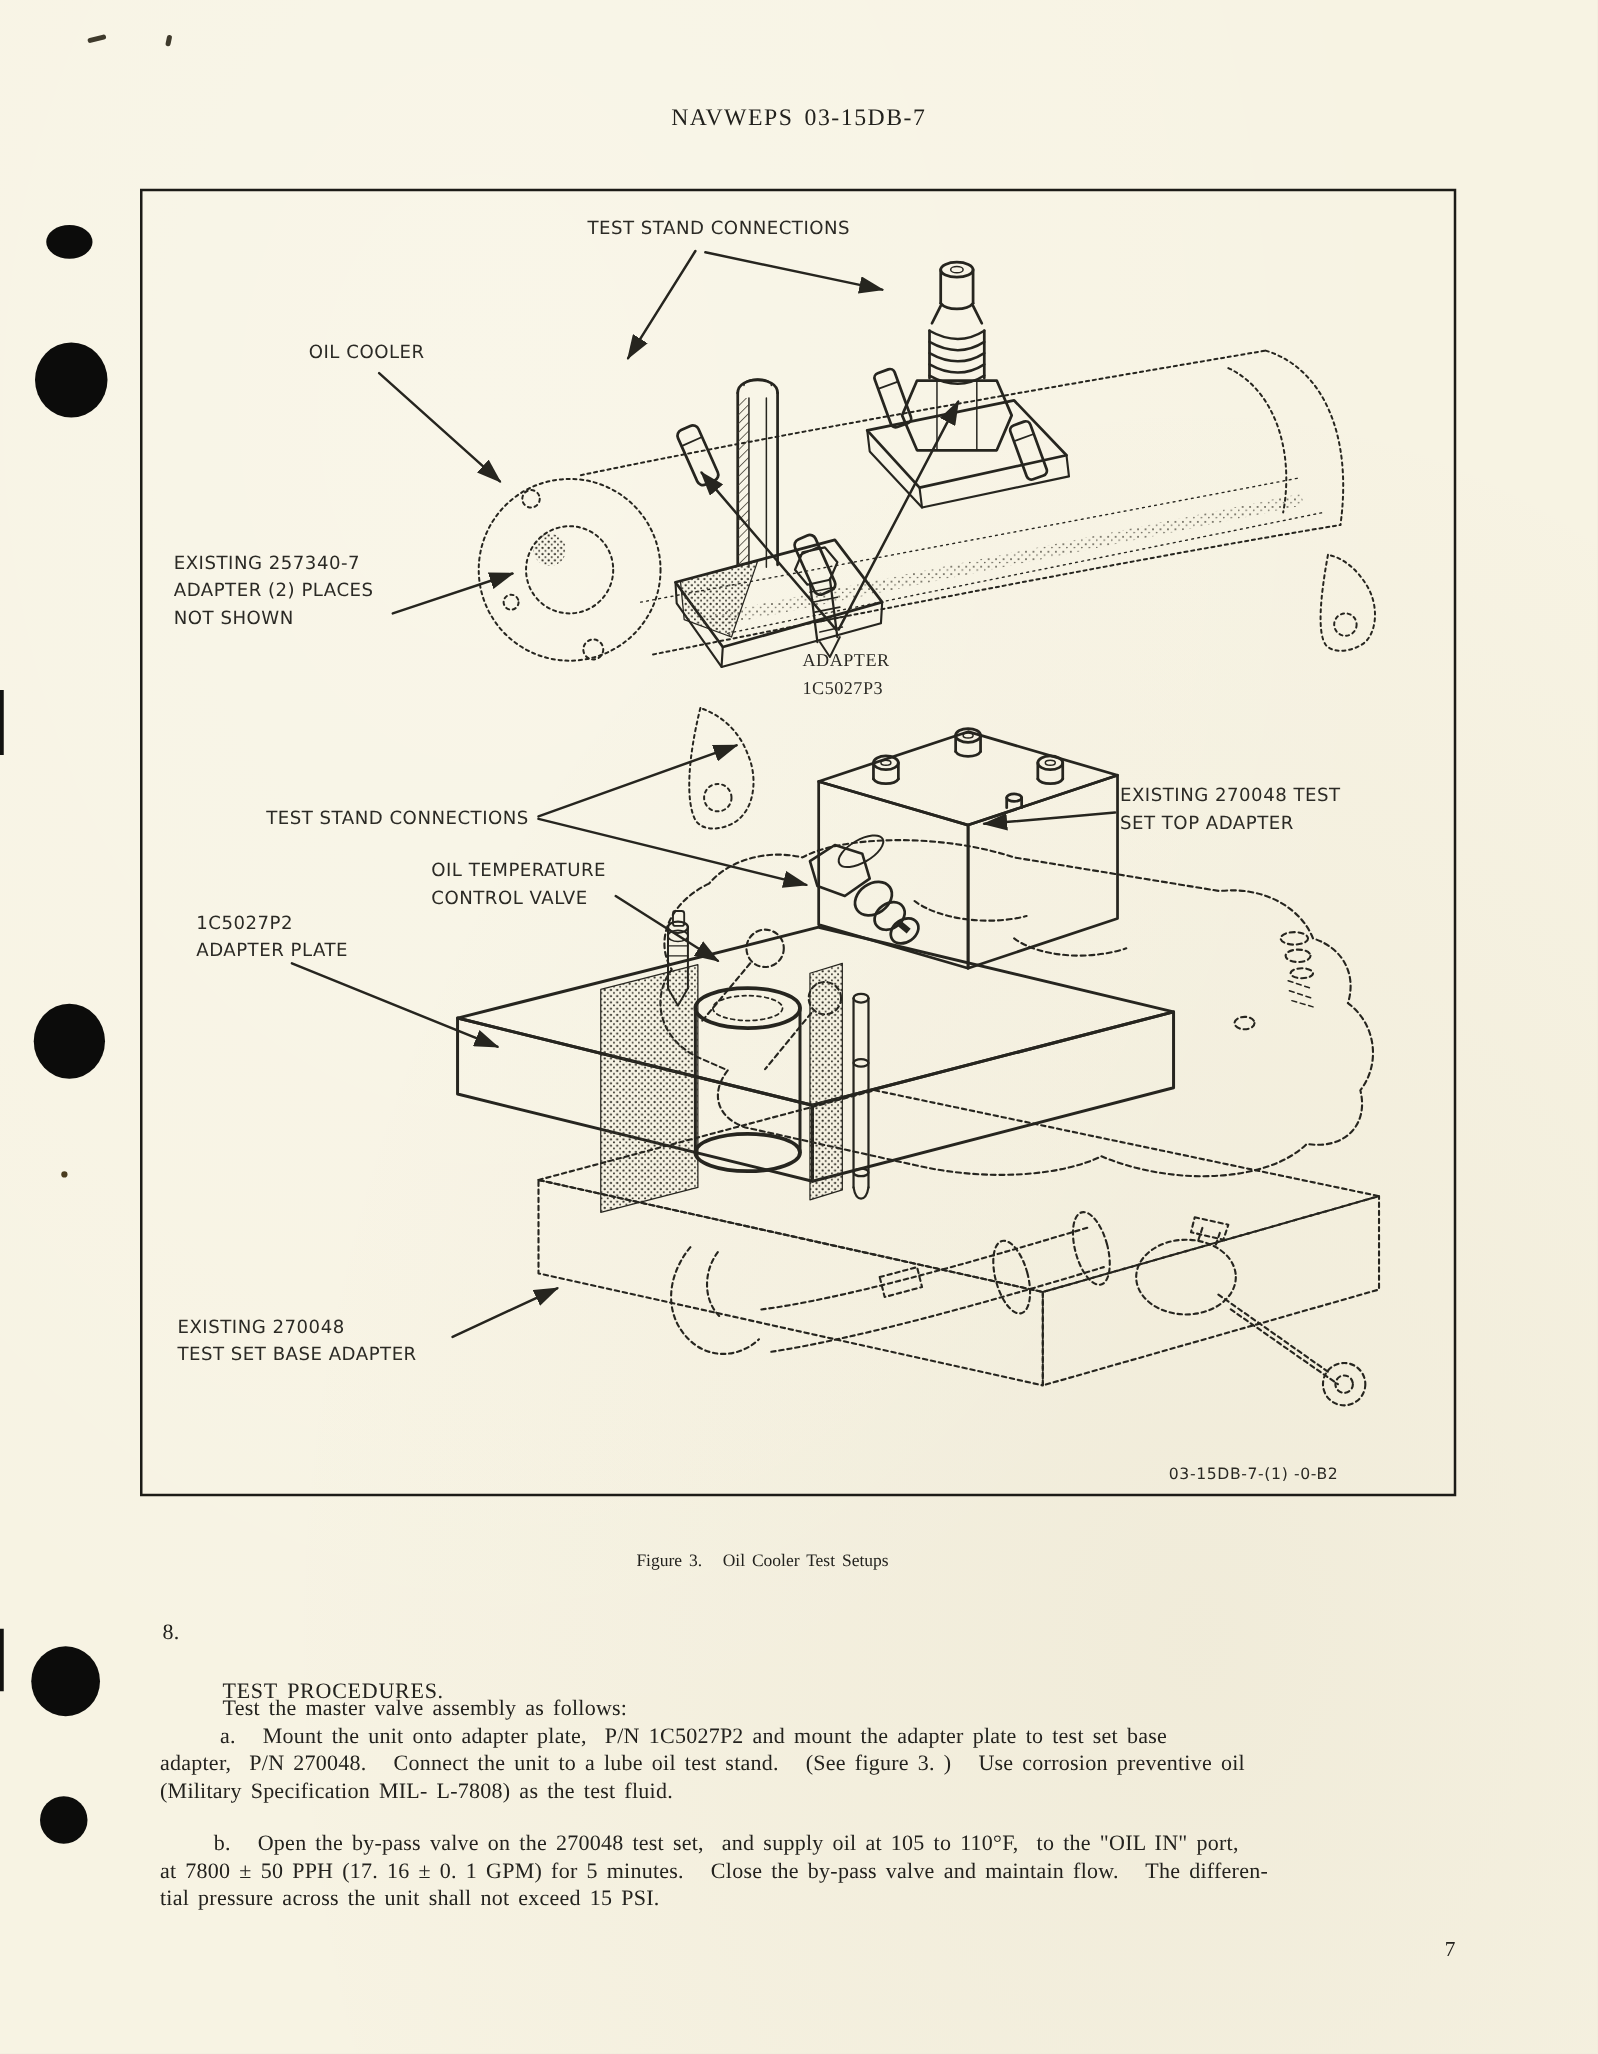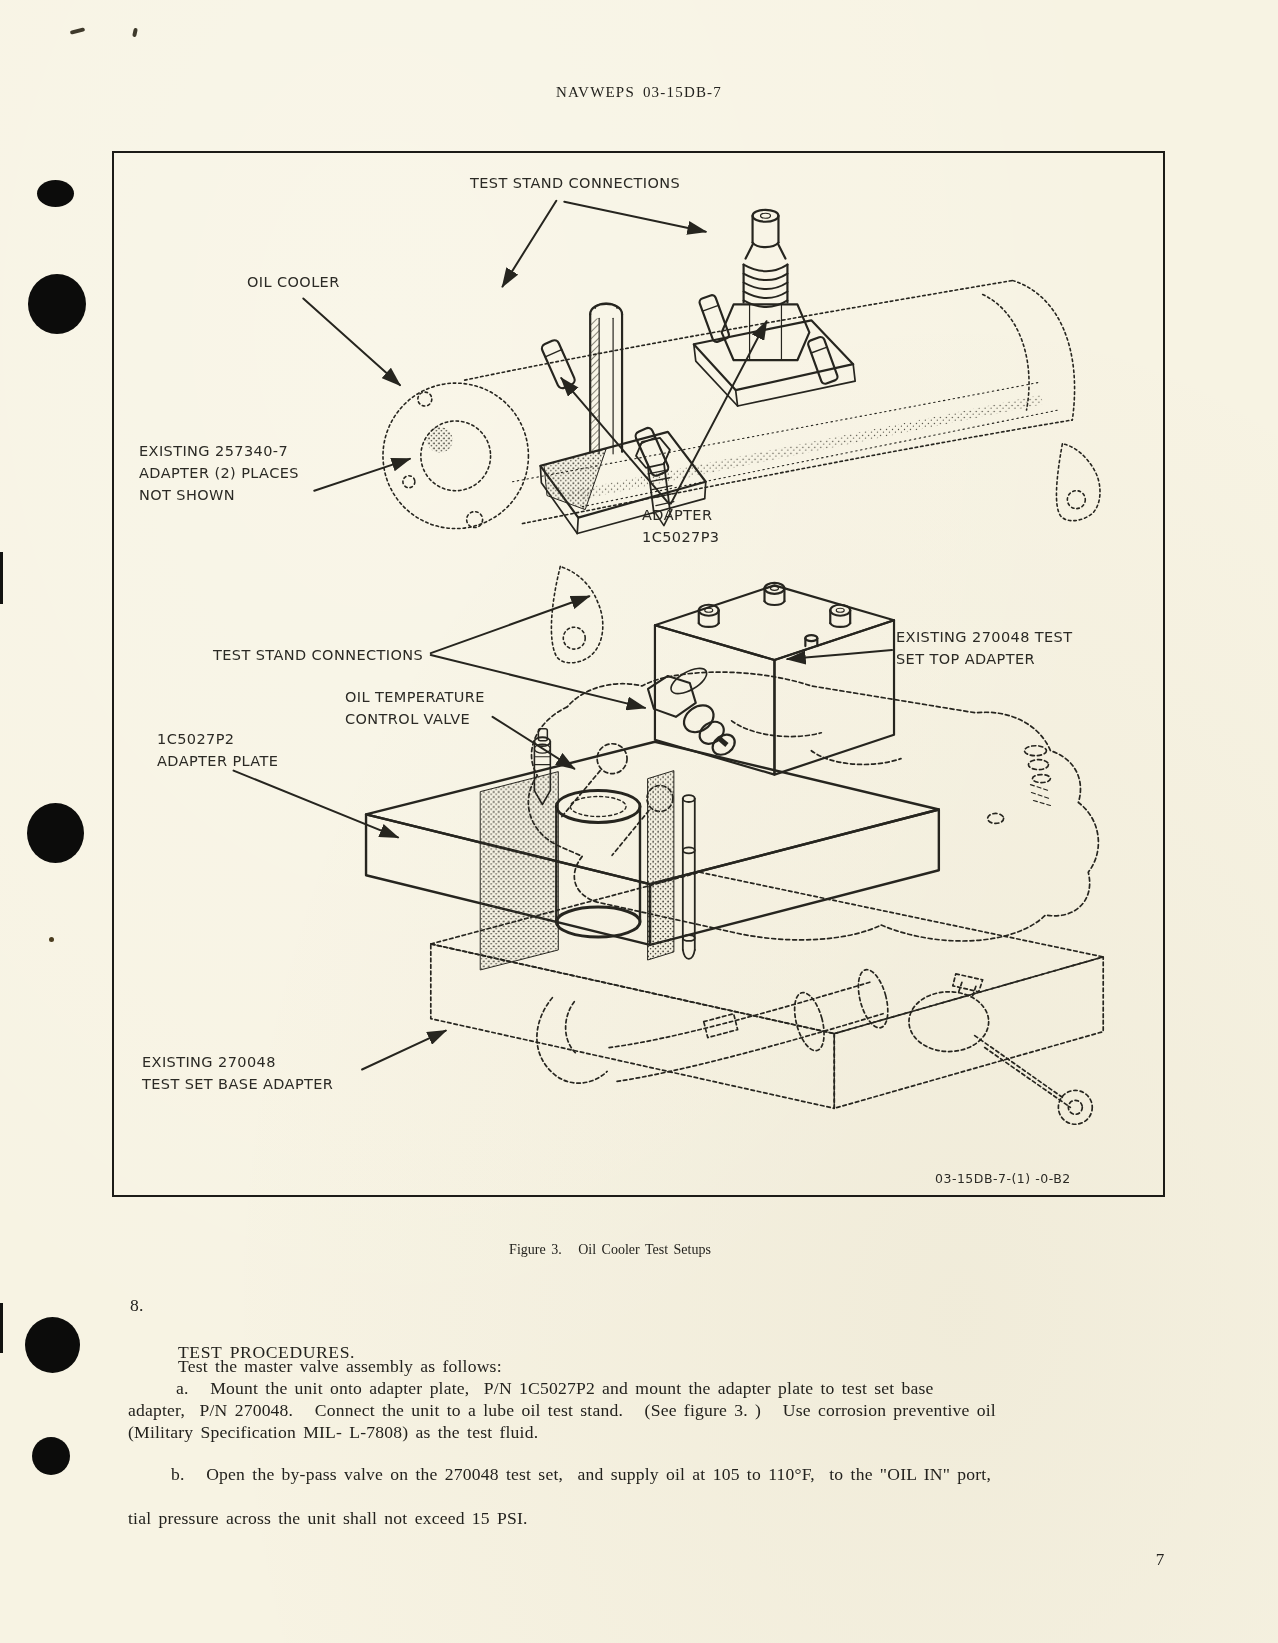--- a/index.html
+++ b/index.html
@@ -6,21 +6,21 @@
   body{width:1278px;height:1643px;background:#e8e4d4;}
   .page{
     position:relative;width:1278px;height:1643px;overflow:hidden;
     background:
       radial-gradient(ellipse at 30% 20%, rgba(255,255,250,.25), rgba(0,0,0,0) 60%),
       radial-gradient(ellipse at 75% 80%, rgba(120,100,40,.05), rgba(0,0,0,0) 55%),
       #f7f3e3;
     font-family:"Liberation Serif", serif;color:#23221e;
   }
   .hdr{position:absolute;left:0;right:0;top:84px;text-align:center;
-       font-size:15px;letter-spacing:1.2px;word-spacing:3px;}
+       font-size:19px;letter-spacing:1.2px;word-spacing:3px;}
   .figbox{position:absolute;left:112px;top:151px;width:1053px;height:1046px;
           border:2.5px solid #1c1b17;box-sizing:border-box;}
   .figbox svg{position:absolute;left:0;top:0;width:100%;height:100%;}
   .flabel{position:absolute;font-family:"DejaVu Sans", sans-serif;
           font-size:14.5px;line-height:22px;letter-spacing:.4px;color:#2b2a25;
           white-space:pre;z-index:5;}
   .figid{position:absolute;left:935px;top:1171px;width:215px;text-align:left;
          font-family:"DejaVu Sans", sans-serif;font-size:12.5px;letter-spacing:.5px;
          color:#2b2a25;z-index:5;}
   .caption{position:absolute;left:240px;top:1242px;width:740px;text-align:center;
@@ -277,35 +277,36 @@
           <polyline points="781,499 736,503 676,508" marker-end="url(#ah)"></polyline>
           <line x1="249" y1="920" x2="333" y2="881" marker-end="url(#ah)"></line>
         </g>
       </g>
     </svg>
   </div>
 
   <div class="flabel" style="left:470px;top:172px;">TEST STAND CONNECTIONS</div>
   <div class="flabel" style="left:247px;top:271px;">OIL COOLER</div>
   <div class="flabel" style="left:139px;top:440px;"><div>EXISTING 257340-7</div><div>ADAPTER (2) PLACES</div><div>NOT SHOWN</div></div>
-  <div class="flabel" style="left:642px;top:504px;"><div>ADAPTER</div><div>1C5027P3</div></div>
+  <div class="flabel" style="left:642px;top:518px;font-family:Liberation Serif, serif;"><div>ADAPTER</div><div>1C5027P3</div></div>
   <div class="flabel" style="left:213px;top:644px;">TEST STAND CONNECTIONS</div>
   <div class="flabel" style="left:345px;top:686px;"><div>OIL TEMPERATURE</div><div>CONTROL VALVE</div></div>
   <div class="flabel" style="left:157px;top:728px;"><div>1C5027P2</div><div>ADAPTER PLATE</div></div>
   <div class="flabel" style="left:896px;top:626px;"><div>EXISTING 270048 TEST</div><div>SET TOP ADAPTER</div></div>
   <div class="flabel" style="left:142px;top:1051px;"><div>EXISTING 270048</div><div>TEST SET BASE ADAPTER</div></div>
   <div class="figid">03-15DB-7-(1) -0-B2</div>
 
   <div class="caption">Figure 3.   Oil Cooler Test Setups</div>
 
   <div class="bline" style="left:130px;top:1295px;">8.</div>
   <div class="bline" style="left:178px;top:1295px;letter-spacing:.6px;margin-top:47px;">TEST PROCEDURES.</div>
   <div class="bline" style="left:178px;top:1356px;">Test the master valve assembly as follows:</div>
 
   <div class="bline" style="left:176px;top:1378px;text-align:right;">a.   Mount the unit onto adapter plate,  P/N 1C5027P2 and mount the adapter plate to test set base</div>
   <div class="bline" style="left:128px;top:1400px;">adapter,  P/N 270048.   Connect the unit to a lube oil test stand.   (See figure 3. )   Use corrosion preventive oil</div>
   <div class="bline" style="left:128px;top:1422px;">(Military Specification MIL- L-7808) as the test fluid.</div>
 
   <div class="bline" style="left:171px;top:1464px;">b.   Open the by-pass valve on the 270048 test set,  and supply oil at 105 to 110°F,  to the "OIL IN" port,</div>
+  <div class="bline" style="left:128px;top:1486px;">at 7800 ± 50 PPH (17. 16 ± 0. 1 GPM) for 5 minutes.   Close the by-pass valve and maintain flow.   The differen-</div>
   <div class="bline" style="left:128px;top:1508px;">tial pressure across the unit shall not exceed 15 PSI.</div>
 
   <div class="pagenum">7</div>
 </div>
 
 </body></html>

